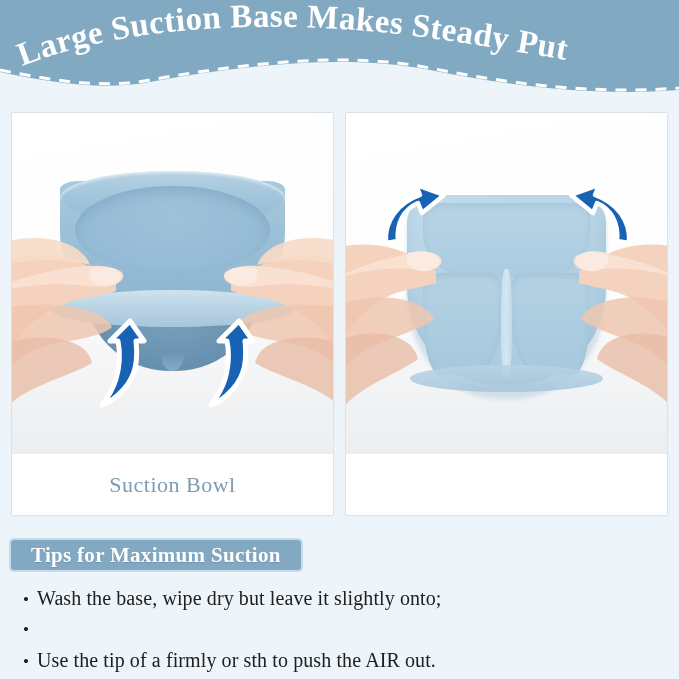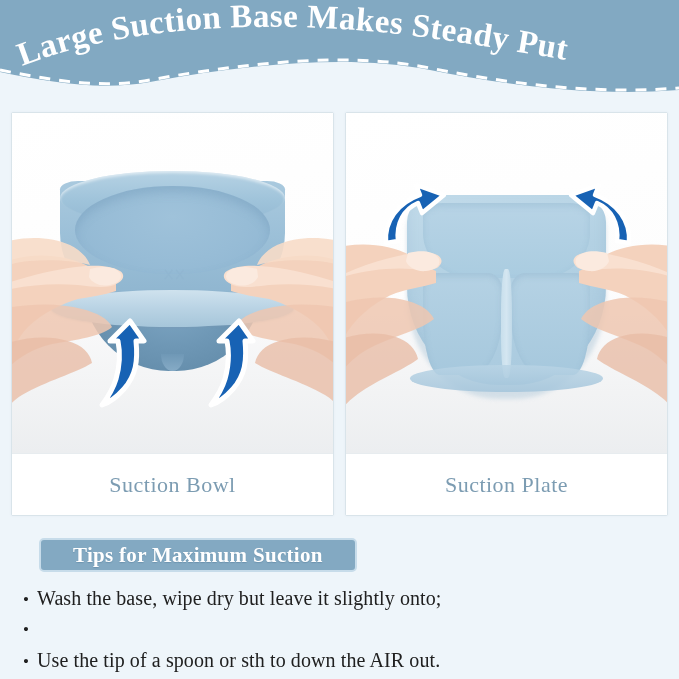--- a/index.html
+++ b/index.html
@@ -191,23 +191,23 @@
     background: linear-gradient(180deg,#b9d4e5,#a4c5db);
     opacity: .85;
   }
 
   
   .arrow-layer { position: absolute; inset: 0; pointer-events: none; }
 
   
   .tips-badge {
     position: absolute;
-    left: 39px; top: 538px;
+    left: 9px; top: 538px;
     height: 34px;
-    padding: 0 32px;
+    padding: 0 20px;
     display: flex;
     align-items: center;
     background: #83a9c2;
     border: 2px solid #c7dcea;
     border-radius: 5px;
     color: #ffffff;
     font-size: 21px;
     font-weight: bold;
     letter-spacing: 0.3px;
     text-shadow: 0 1px 1px rgba(70,110,140,0.35);
@@ -387,35 +387,34 @@
               <path d="M40,130 C38,108 52,90 74,82 L70,72 L98,82 L76,100 L72,90
                        C58,96 50,110 52,128 Z" fill="#1762b4" stroke="#ffffff" stroke-width="4.5" stroke-linejoin="round"></path>
             </g>
             <g>
               <path d="M283,130 C285,108 271,90 249,82 L253,72 L225,82 L247,100 L251,90
                        C265,96 273,110 271,128 Z" fill="#1762b4" stroke="#ffffff" stroke-width="4.5" stroke-linejoin="round"></path>
             </g>
           </svg>
         </div>
       </div>
-      <div class="caption">Suction Plate</div>
     </div>
   </div>
 
   <div class="tips-badge">
     <span>Tips for Maximum Suction</span>
   </div>
 
   <ul class="tips-list">
     <li>
       <span class="dot">•</span>
       <span>Wash the base, wipe dry but leave it slightly onto;</span>
     </li>
     <li>
       <span class="dot">•</span>
     </li>
     <li>
       <span class="dot">•</span>
-      <span>Use the tip of a spoon or sth to down the AIR out.</span>
+      <span>Use the tip of a firmly or sth to push the AIR out.</span>
     </li>
   </ul>
 
 </div>
 
 </body></html>

